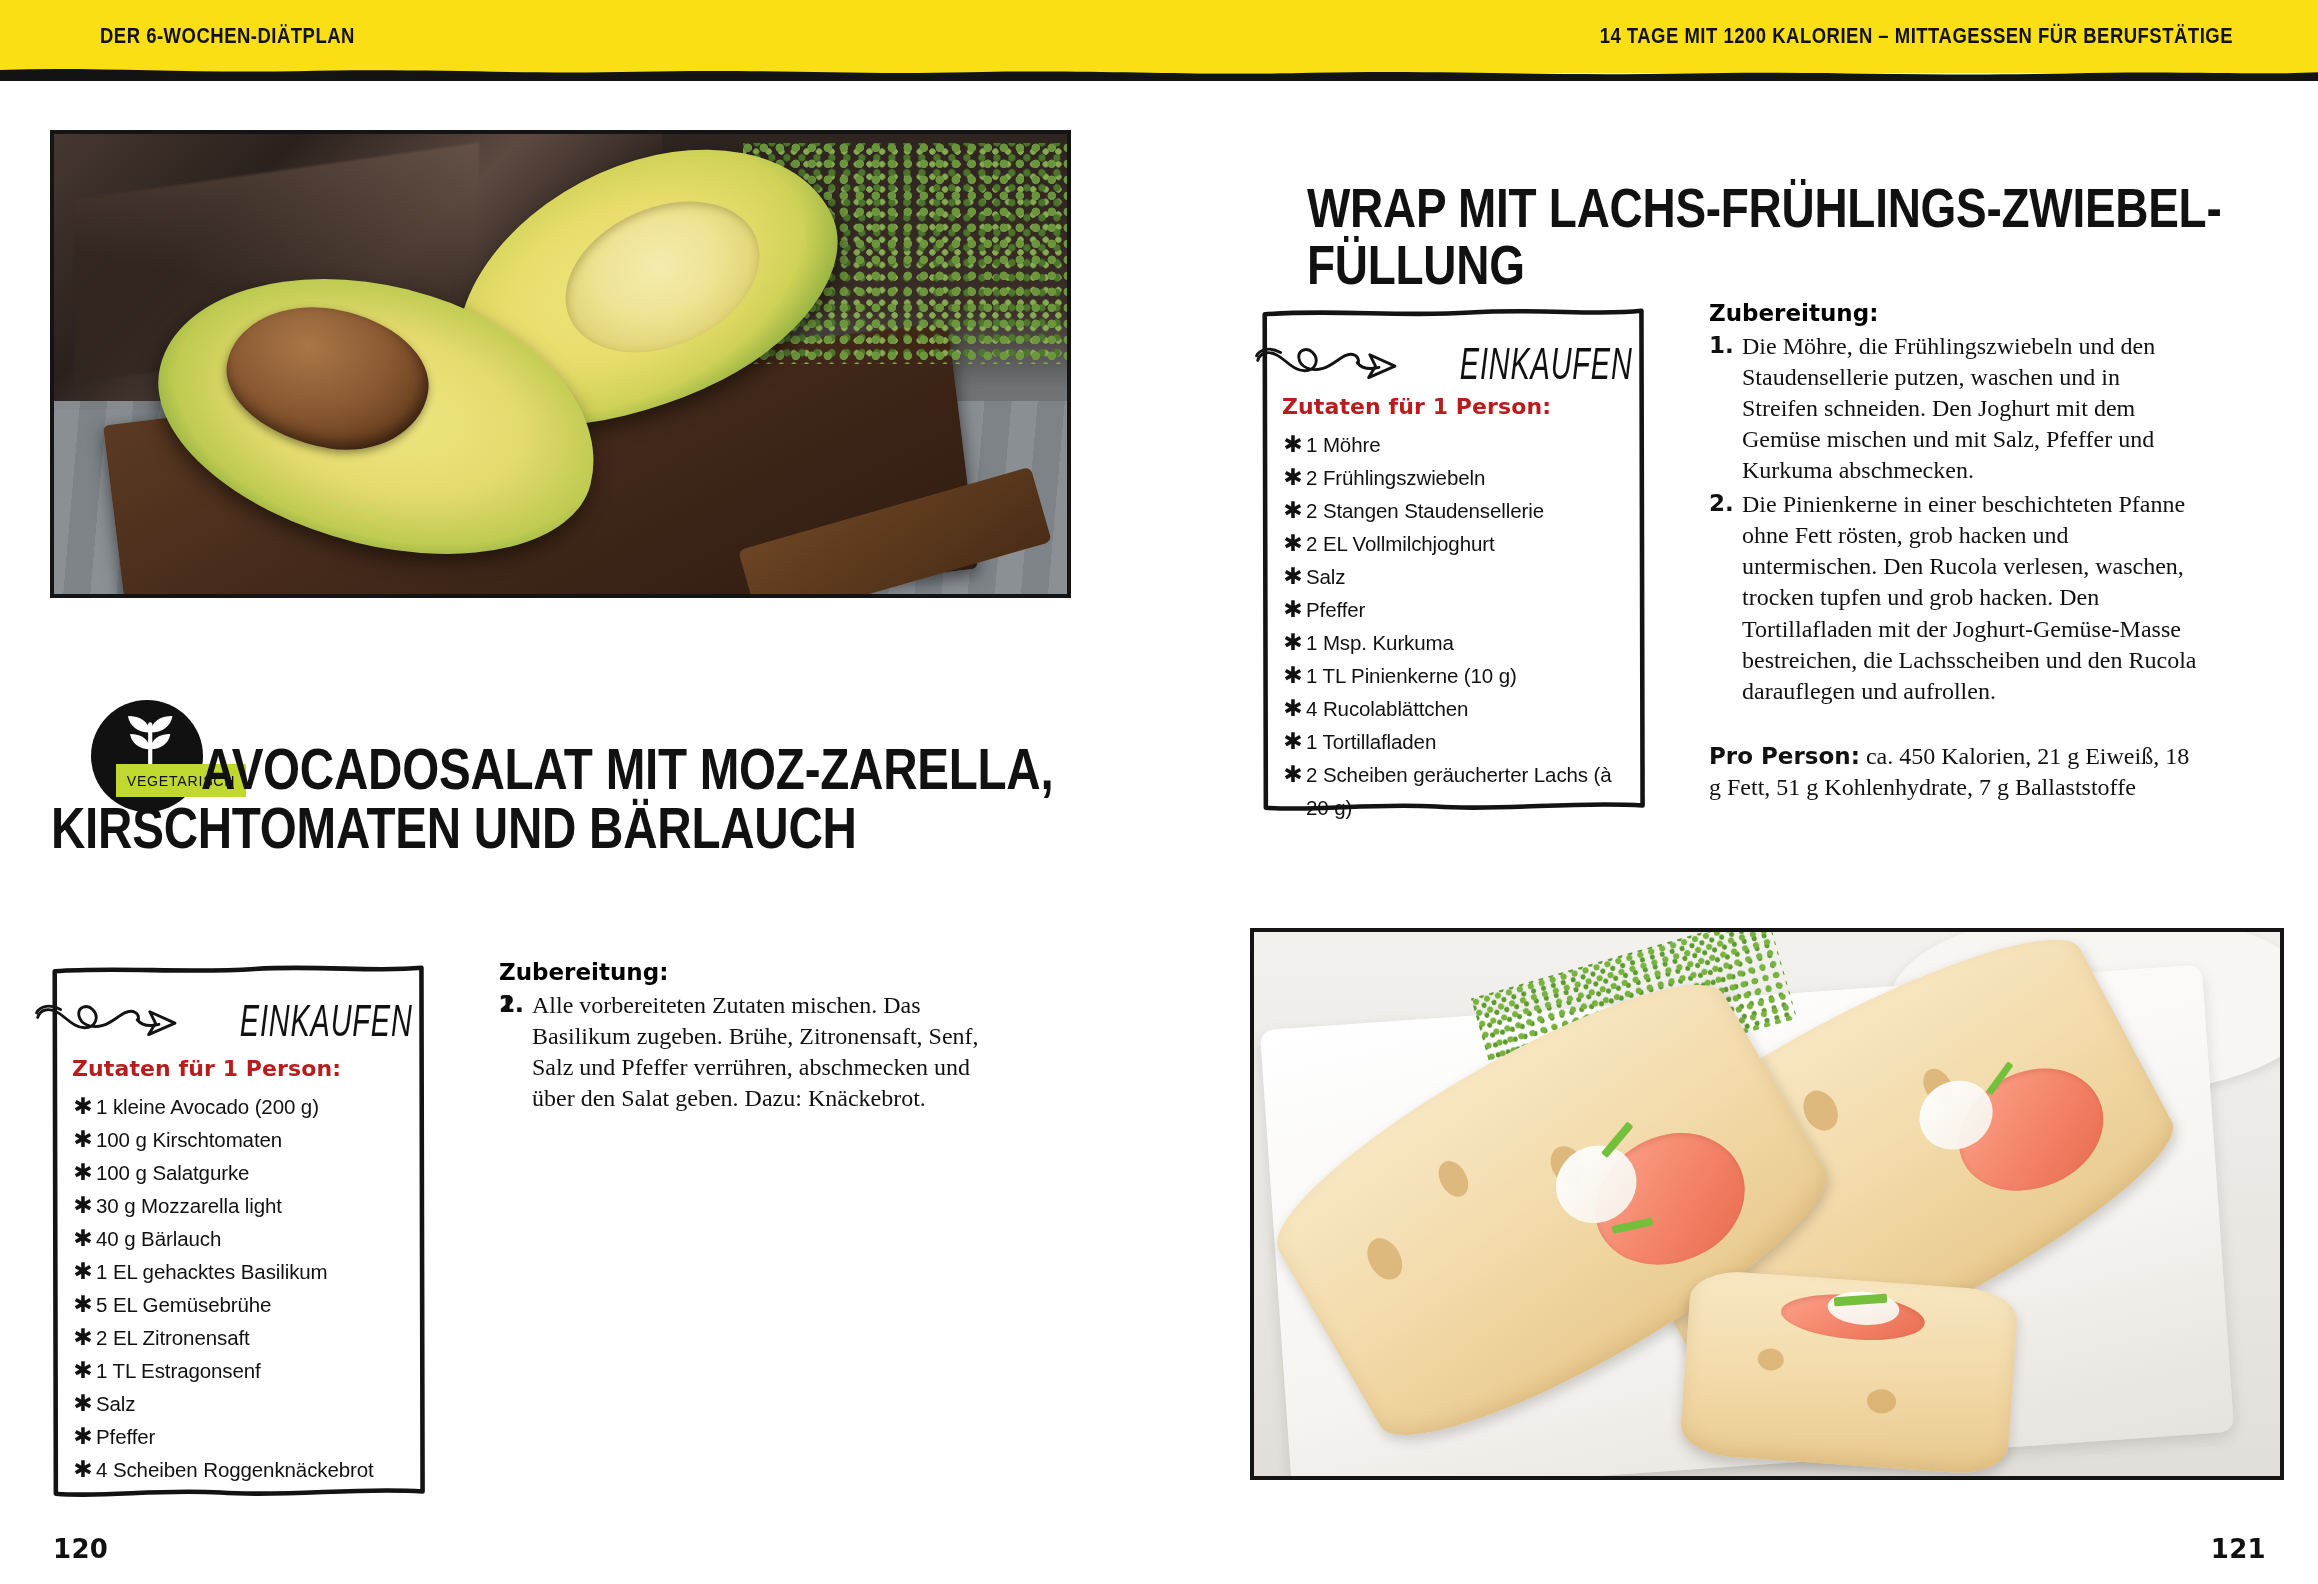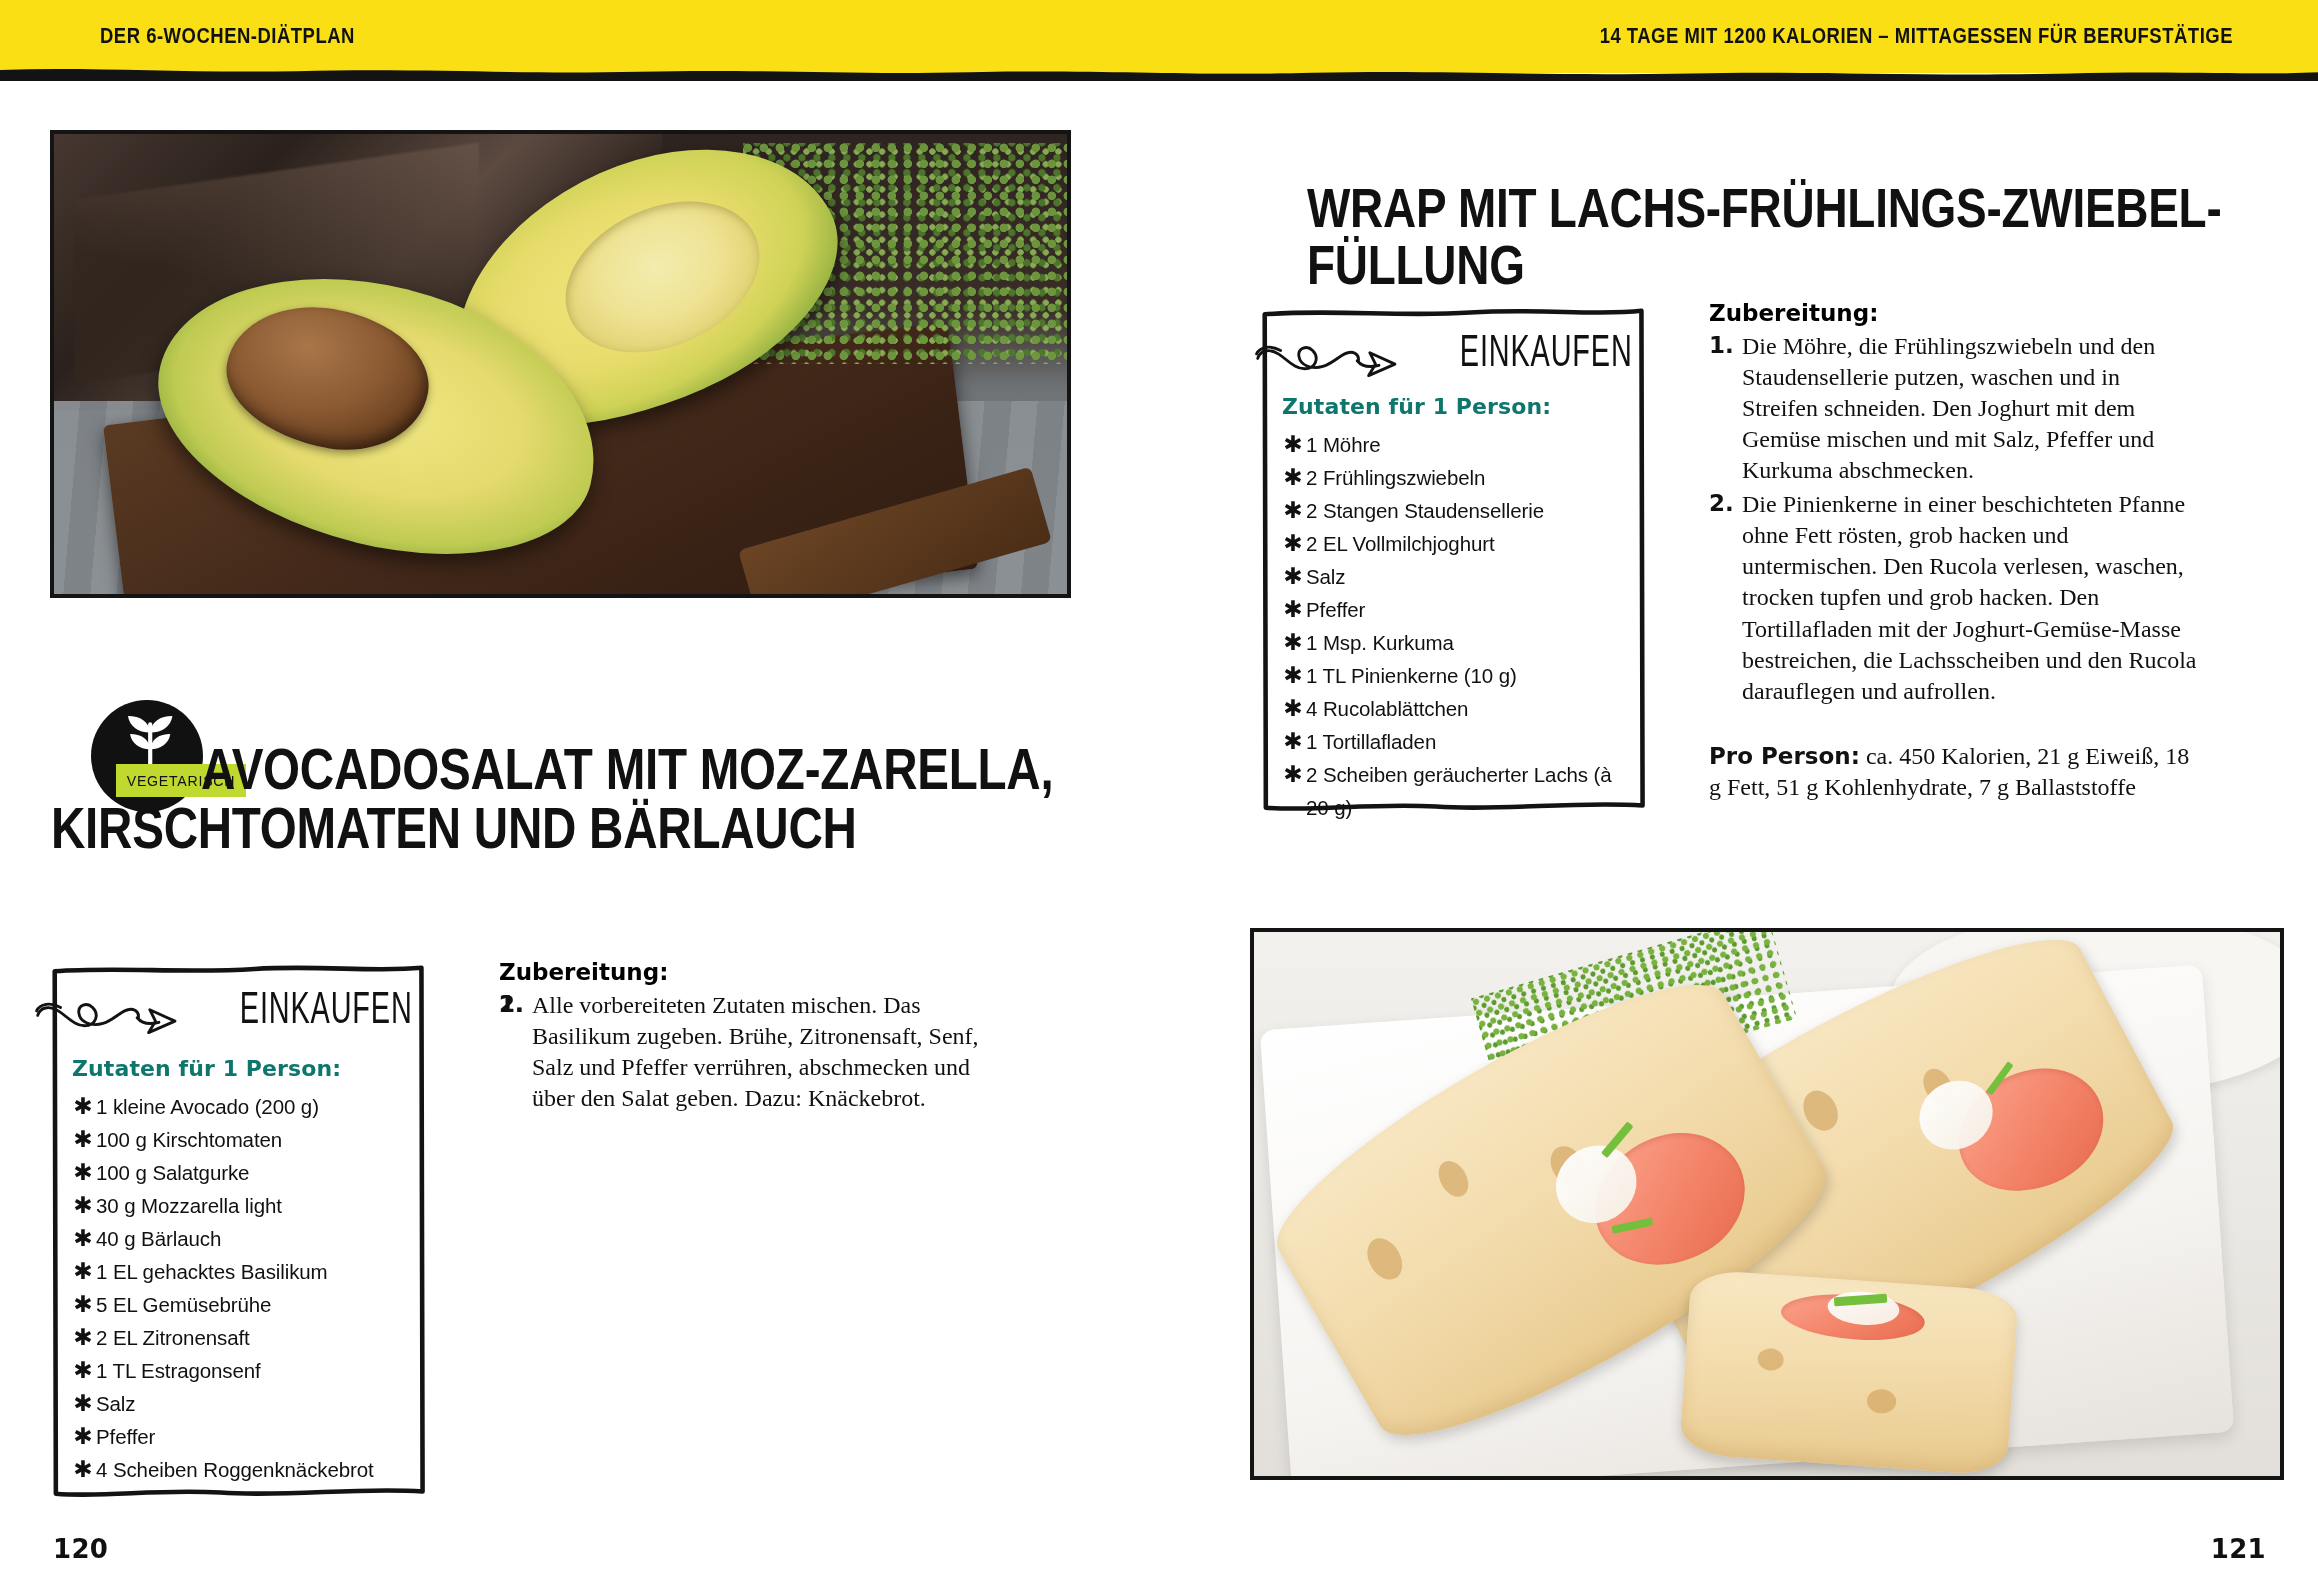--- a/index.html
+++ b/index.html
@@ -197,42 +197,43 @@
   .eink-left  { left: 49px;  top: 888px; width: 377px; height: 543px; }
   .eink-right { left: 1259px; top: 304px;  width: 387px; height: 514px; }
   .eink-frame { position:absolute; inset:0; }
   .eink-frame svg { display:block; width:100%; height:100%; }
 
   .eink-head {
     position: absolute;
     left: 19.4px; top: 27px;
     width: calc(100% - 33px);
     height: 55px;
-    display: flex; align-items: flex-start; justify-content: flex-end;
+    display: flex; align-items: flex-end; justify-content: flex-end;
     gap: 8px;
+    font-style: italic;
   }
   .eink-arrow { width: 151px; height: 53px; flex: none; }
   .eink-arrow svg { display:block; }
   .eink-title {
     font-family: "Liberation Sans Narrow", "Liberation Sans", sans-serif;
     font-size: 37px;
     letter-spacing: 1.1px;
     color: #111111;
     transform: scaleX(0.78) scaleY(1.18);
     transform-origin: right center;
     white-space: nowrap;
   }
 
   .eink-sub {
     position: absolute;
     left: 23px;
     font-family: "DejaVu Sans", sans-serif;
     font-weight: bold;
     font-size: 22px;
-    color: #0f766e;
+    color: #b91c1c;
     letter-spacing: 0.1px;
   }
   .eink-left  .eink-sub { top: 95px; }
   .eink-right .eink-sub { top: 90px; }
 
   .eink-list {
     position: absolute;
     left: 22px;
     width: calc(100% - 34px);
     margin: 0; padding: 0;

